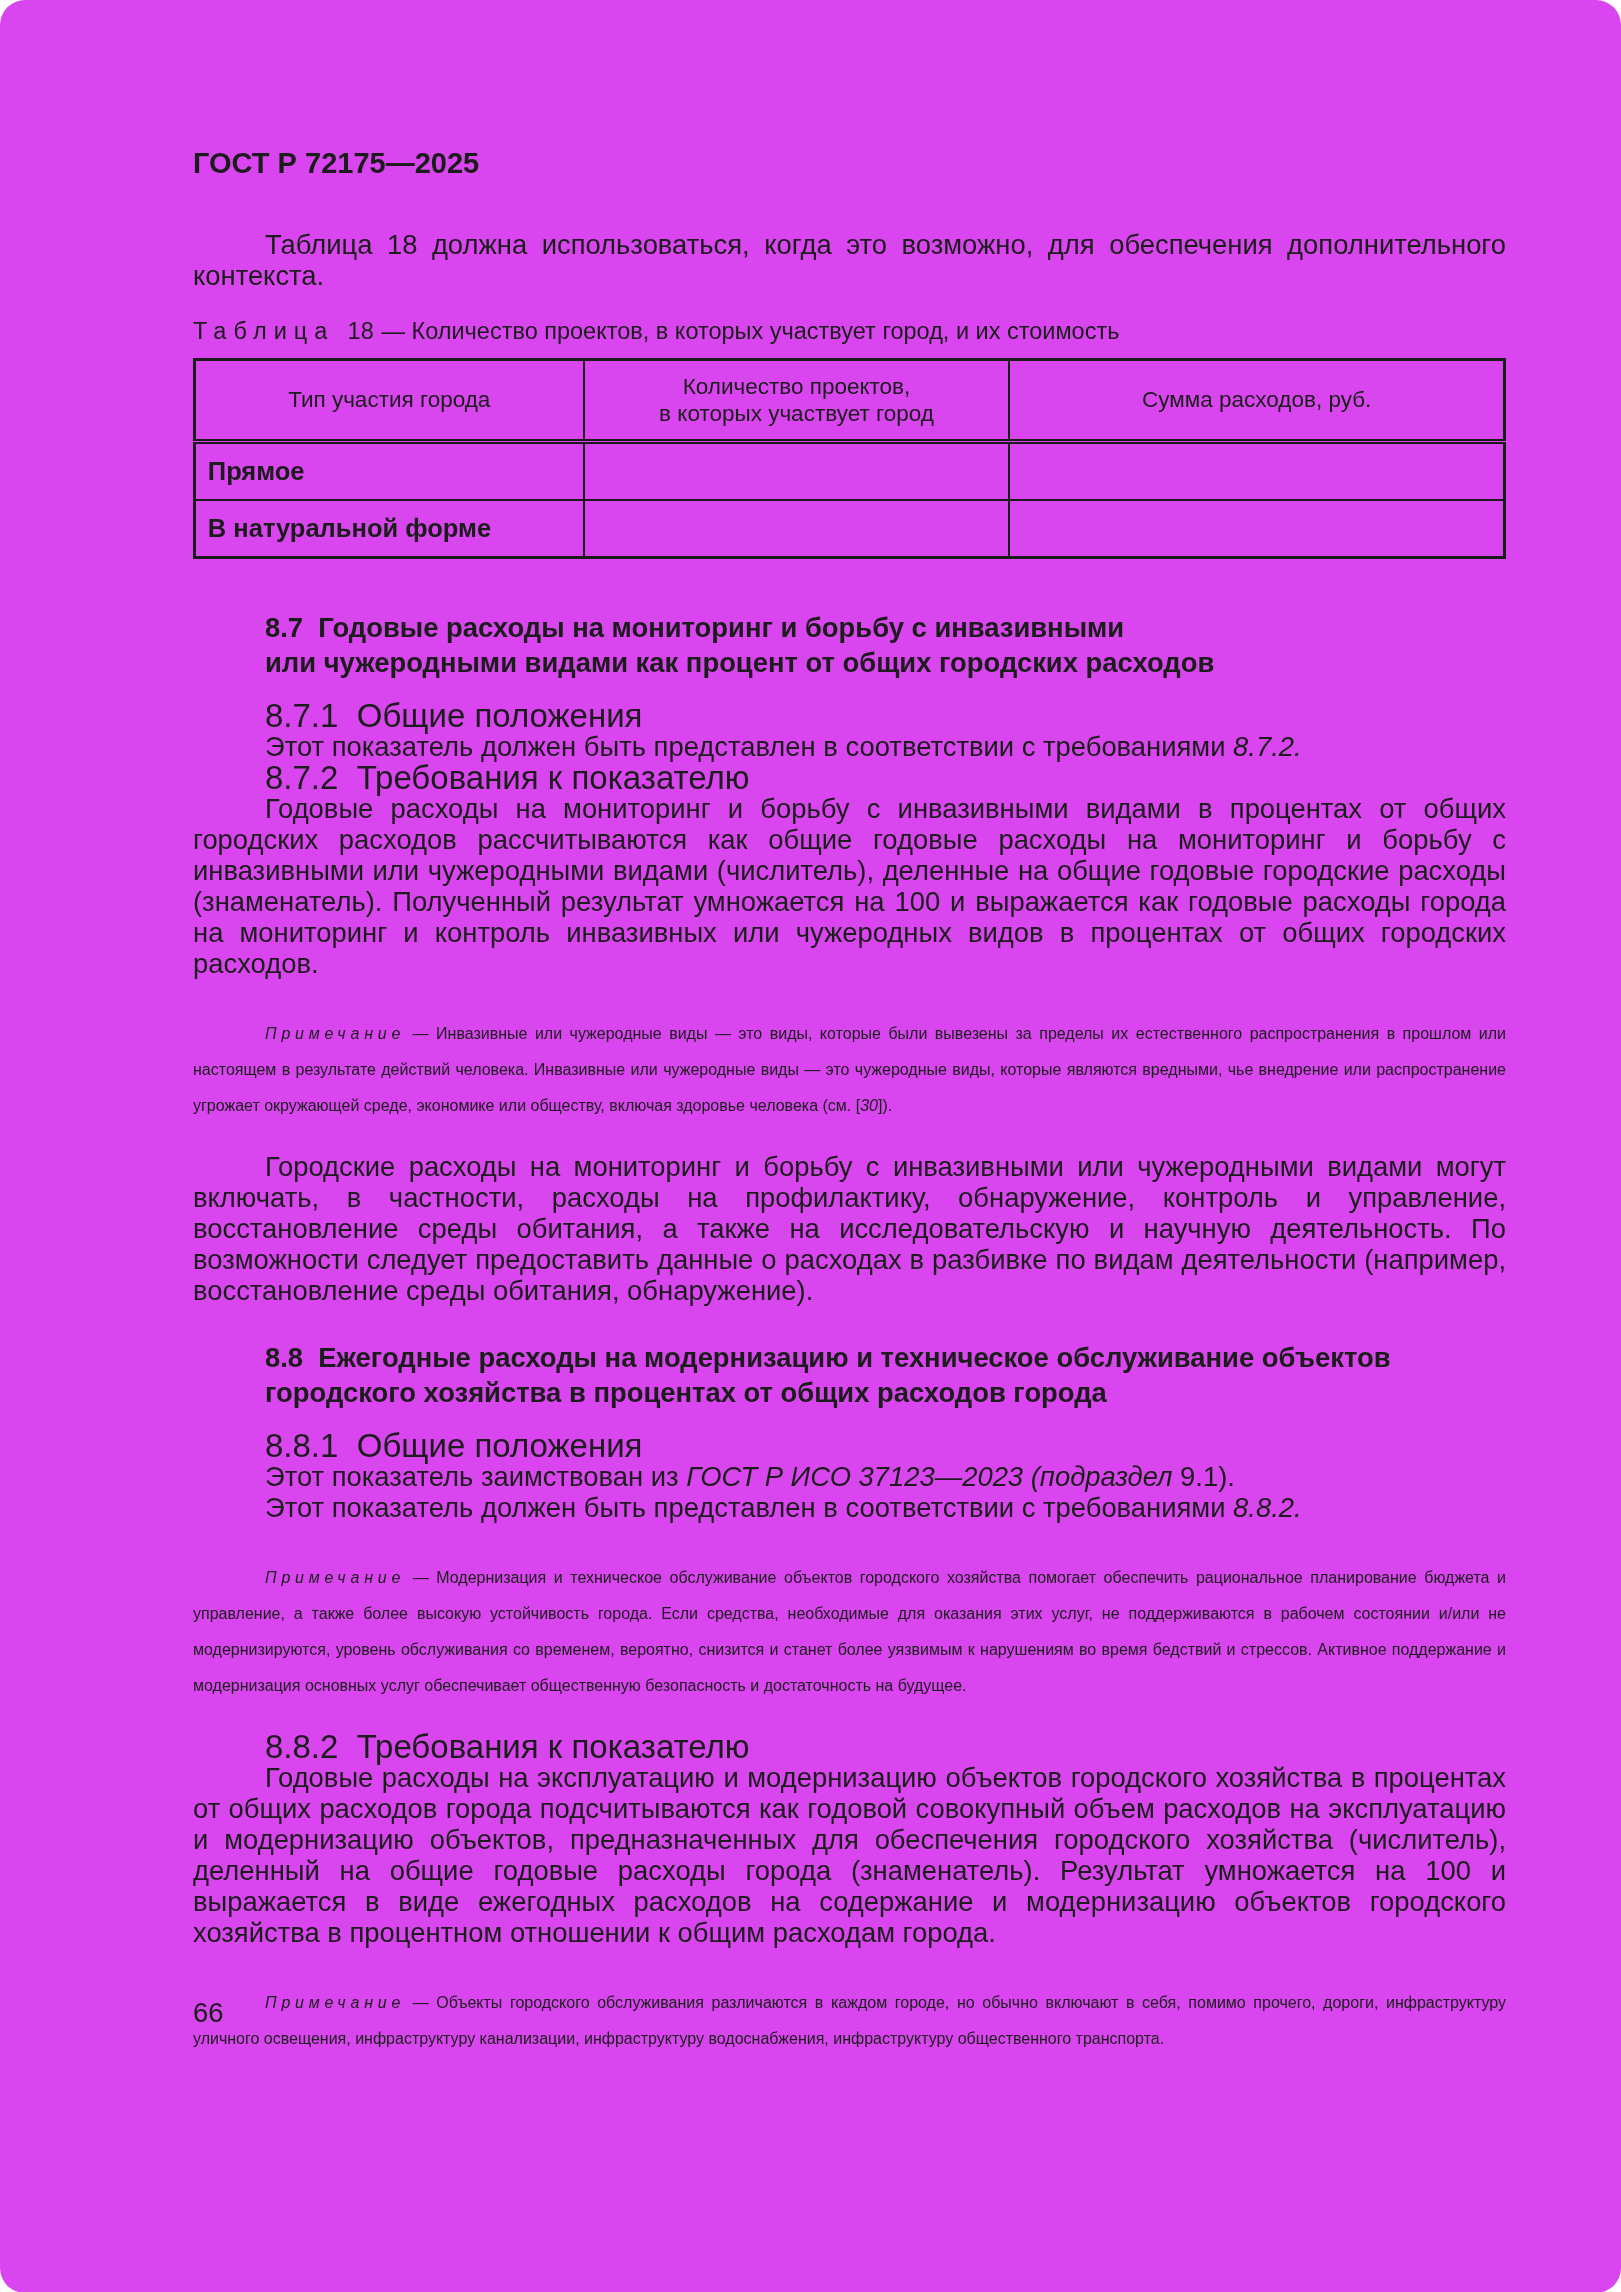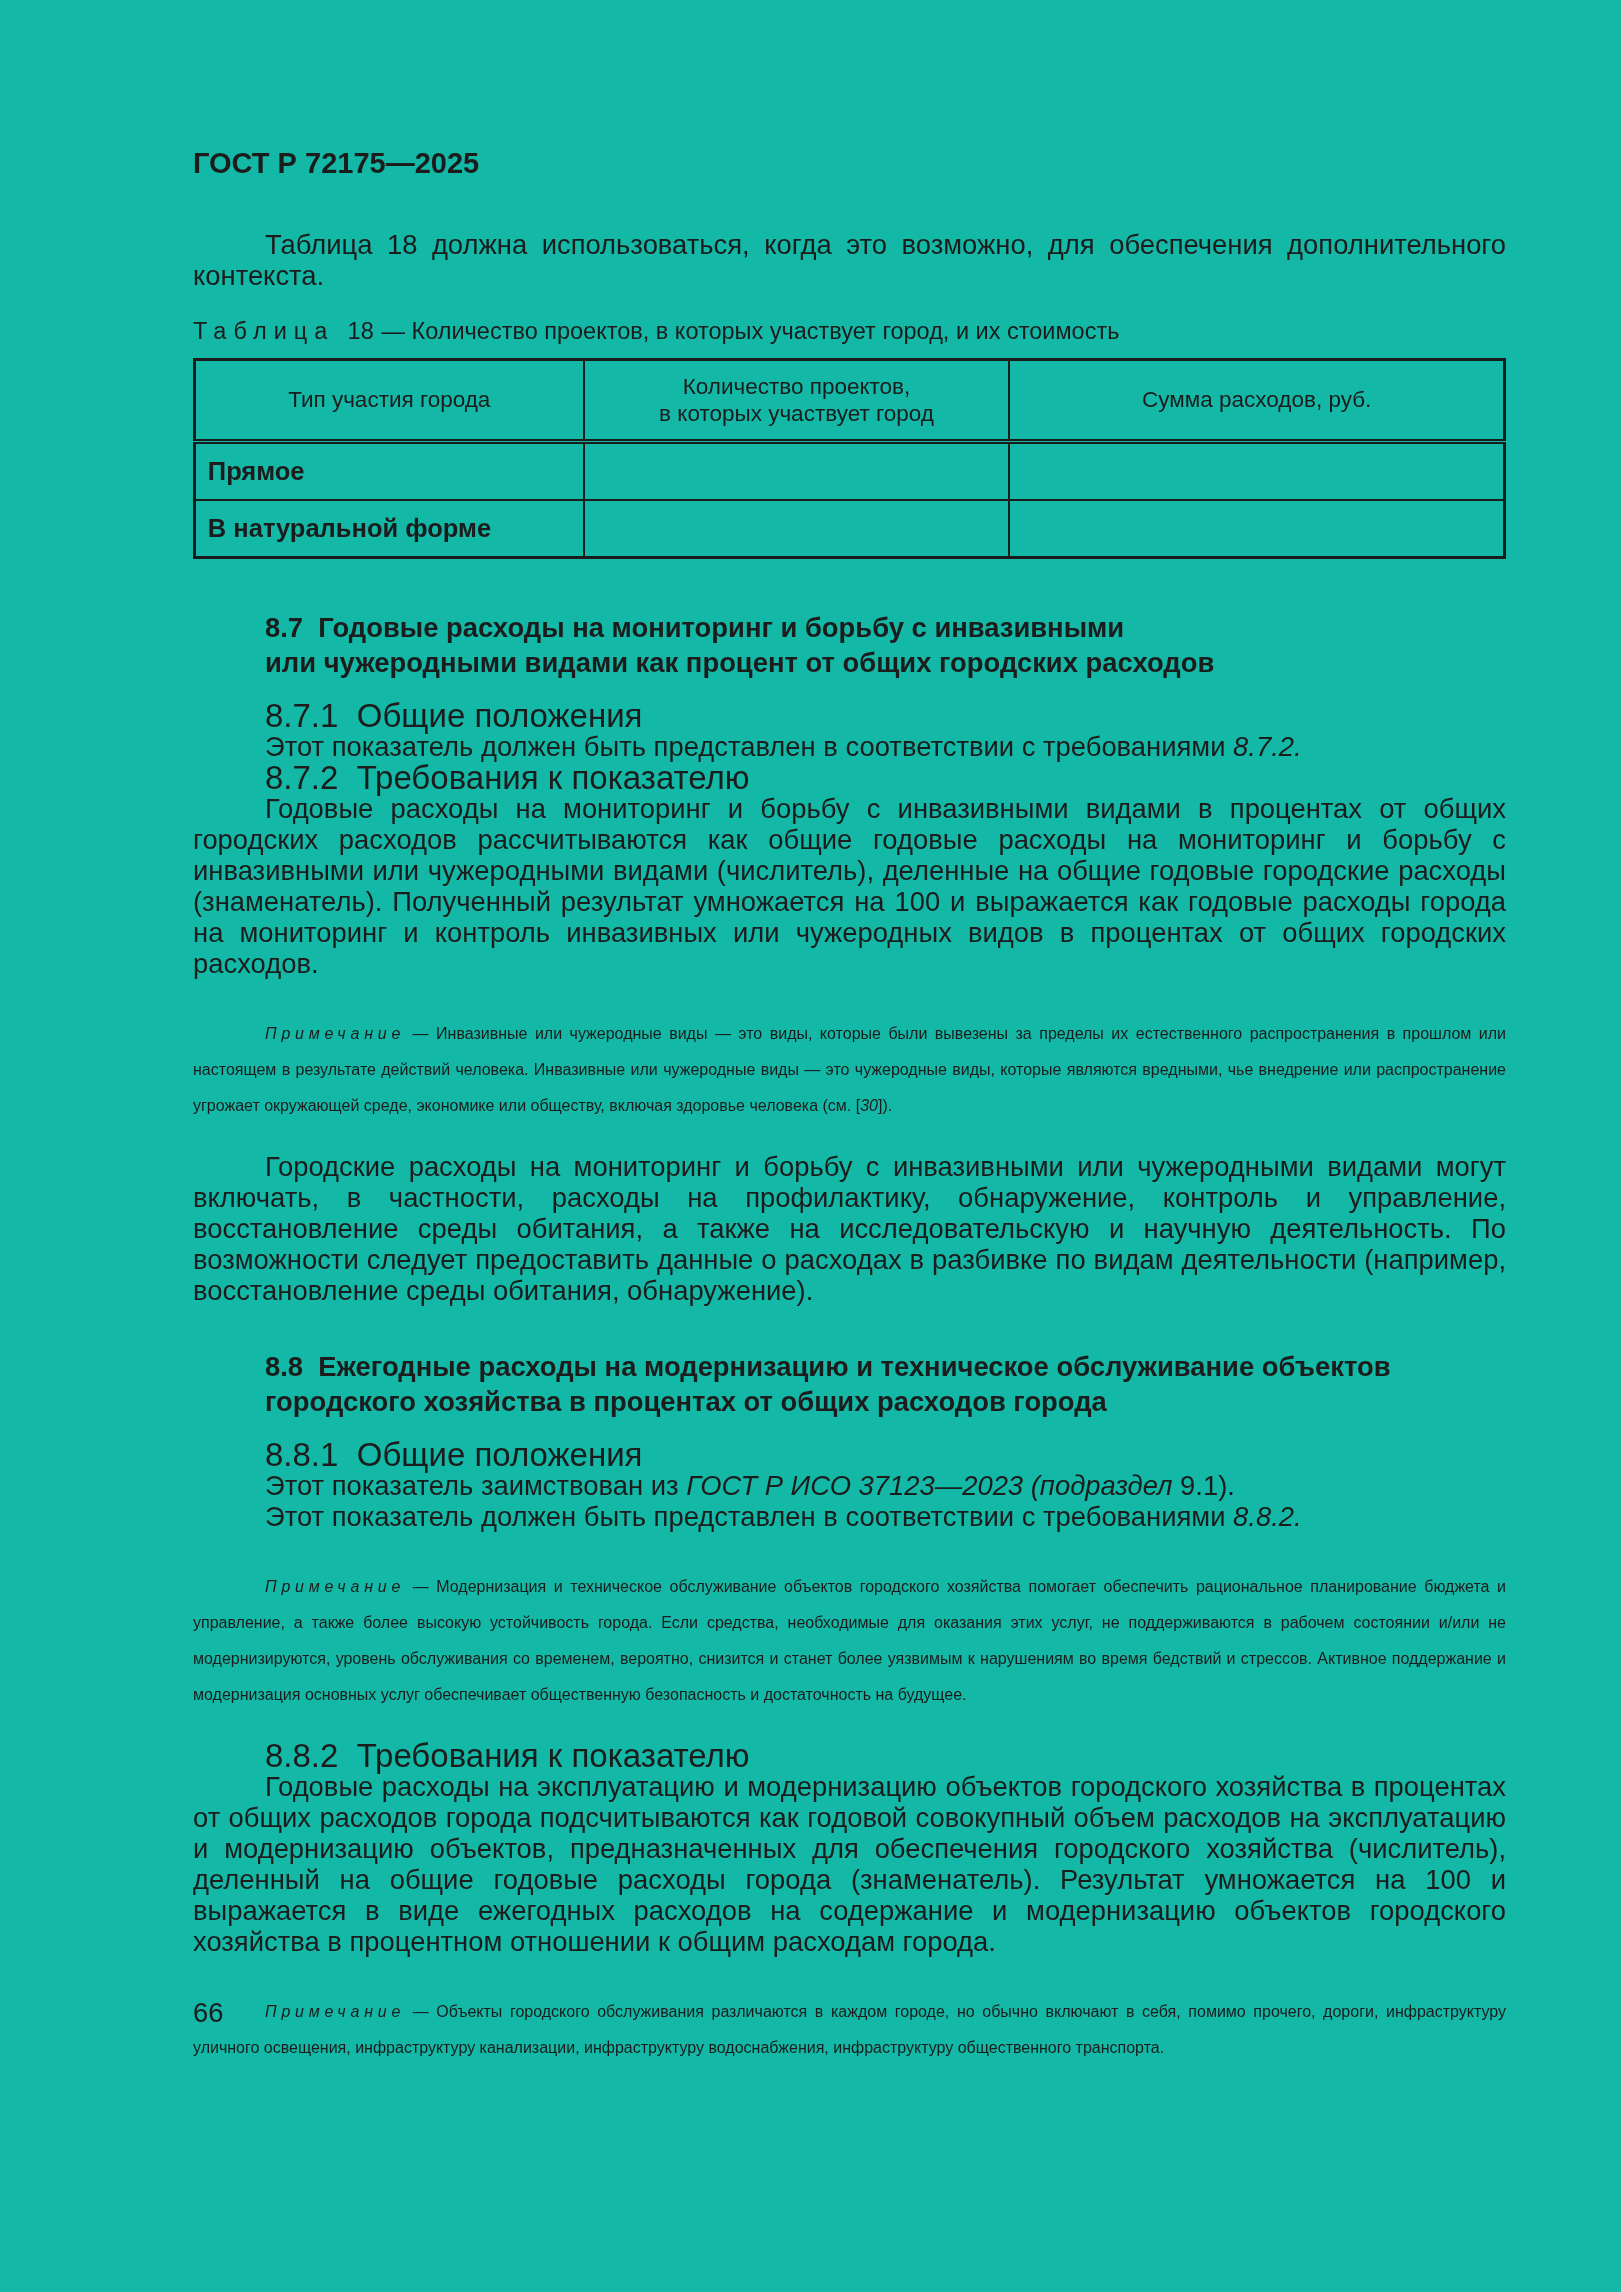--- a/index.html
+++ b/index.html
@@ -1,25 +1,26 @@
 <!DOCTYPE html>
 <html lang="ru"><head>
 <meta charset="utf-8">
 <style>
   html, body { margin: 0; padding: 0; background: #ffffff; }
   .page {
     position: relative;
     width: 1621px;
     height: 2293px;
-    background: #14b8a6;
+    background: #d946ef;
     color: #1c1c1c;
     font-family: "Liberation Sans", sans-serif;
     box-sizing: border-box;
     padding: 147px 115px 0 193px;
     overflow: hidden;
+    border-radius: 25px;
   }
   .doc-code {
     font-weight: bold;
     font-size: 29px;
     line-height: 33px;
     margin: 0;
   }
   .p-body {
     font-size: 27.4px;
     line-height: 31px;
@@ -71,21 +72,21 @@
   .col-count { width: 32.5%; }
   .col-sum { width: 38%; }
 
   .h2 {
     font-weight: bold;
     font-size: 27.4px;
     line-height: 35px;
     margin: 51px 0 0 72px;
     white-space: pre-line;
   }
-  .h2.second { margin-top: 43px; }
+  .h2.second { margin-top: 34px; }
   .h3 {
     font-weight: normal;
     font-size: 33px;
     line-height: 31px;
     margin: 19.6px 0 0 0;
     text-indent: 72px;
   }
   .h3.tight { margin-top: 0; }
   .note {
     font-size: 16px;

